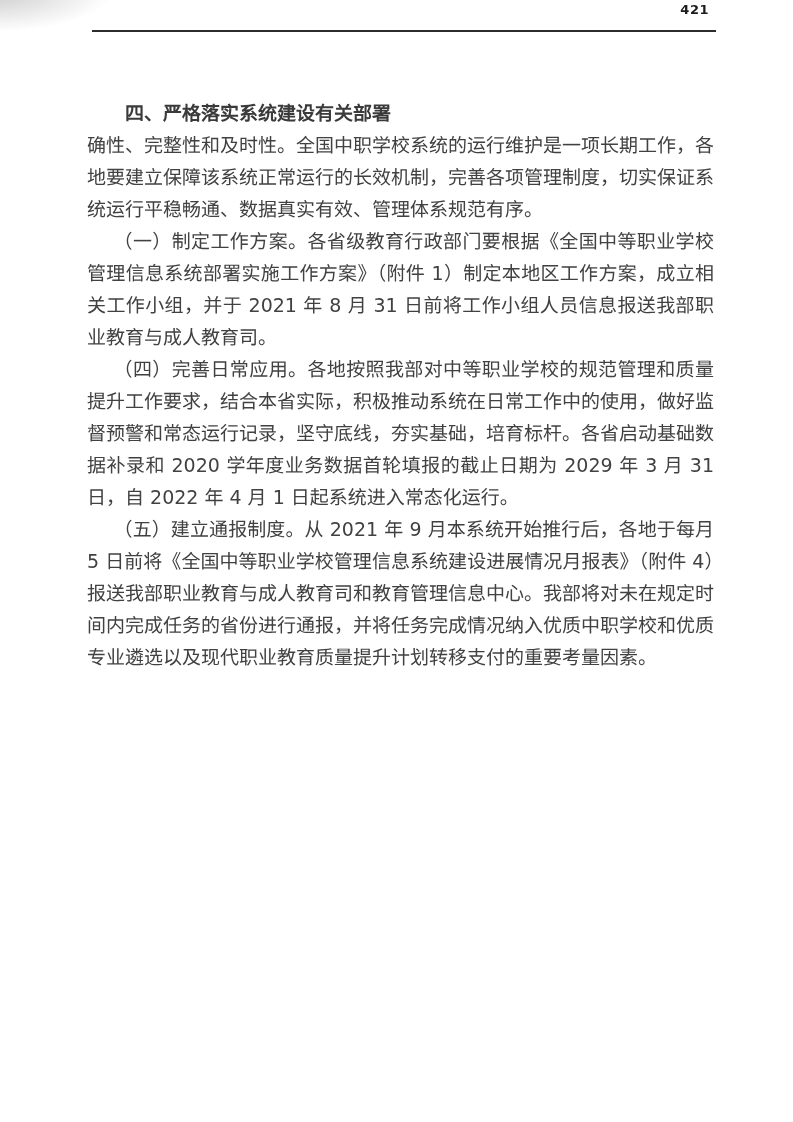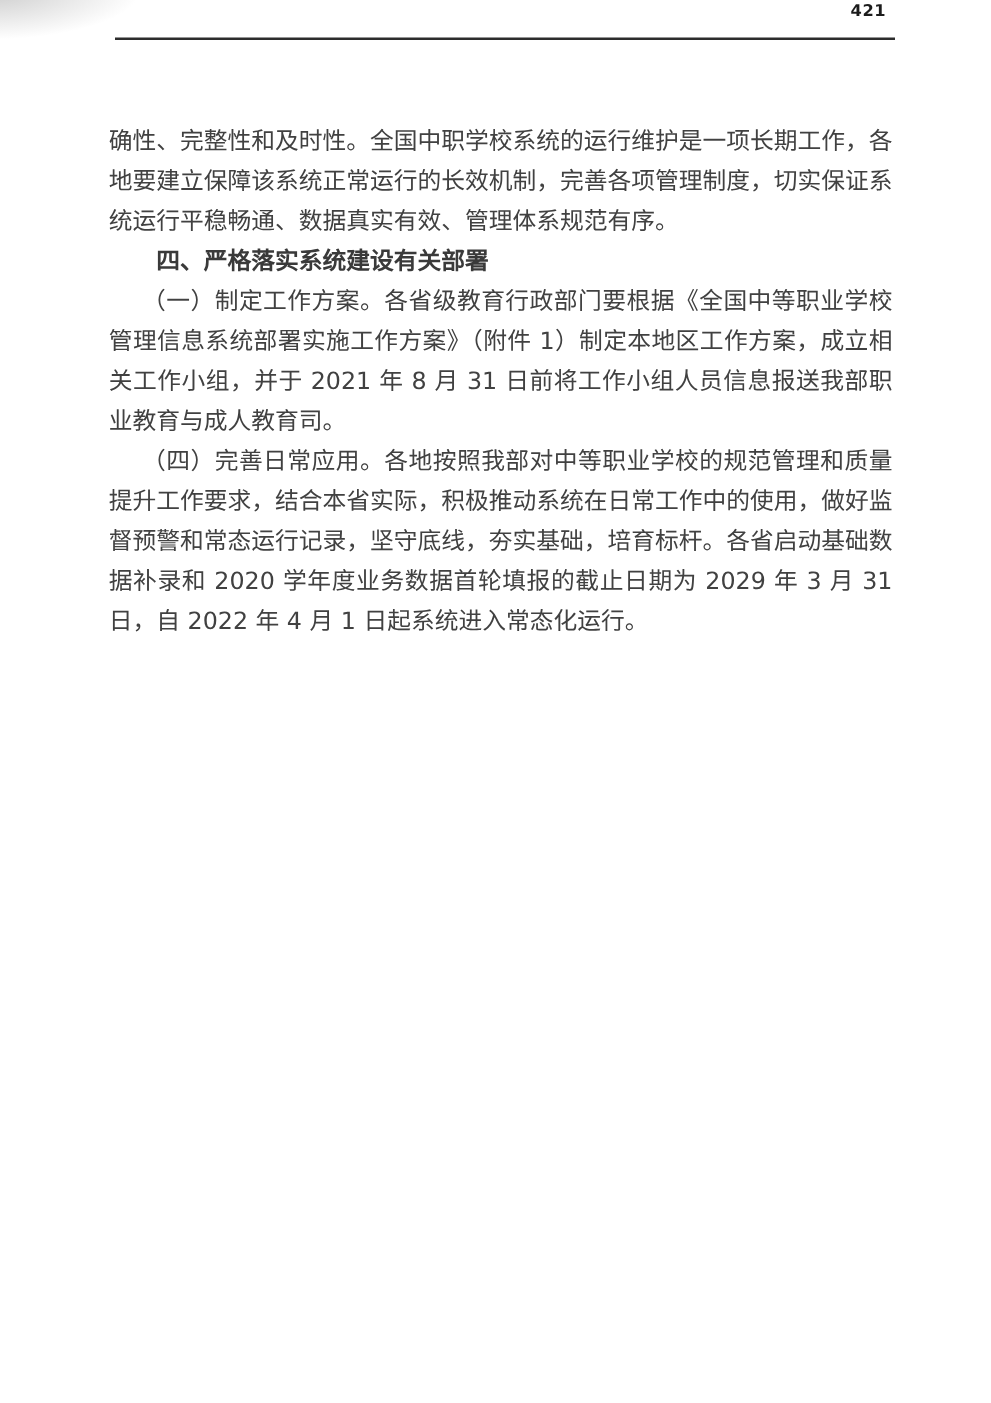--- a/index.html
+++ b/index.html
@@ -70,27 +70,28 @@
 <body>
 
 <div class="page">
 
   <div class="page-number">421</div>
 
   <div class="header-rule"></div>
 
   <div class="content">
 
+    <p class="para heading">四、严格落实系统建设有关部署</p>
+
     <p class="para continuation">确性、完整性和及时性。全国中职学校系统的运行维护是一项长期工作，各地要建立保障该系统正常运行的长效机制，完善各项管理制度，切实保证系统运行平稳畅通、数据真实有效、管理体系规范有序。</p>
-
-    <p class="para heading">四、严格落实系统建设有关部署</p>
 
     <p class="para item">（一）制定工作方案。各省级教育行政部门要根据《全国中等职业学校管理信息系统部署实施工作方案》（附件 1）制定本地区工作方案，成立相关工作小组，并于 2021 年 8 月 31 日前将工作小组人员信息报送我部职业教育与成人教育司。</p>
 
 
 
     <p class="para item">（四）完善日常应用。各地按照我部对中等职业学校的规范管理和质量提升工作要求，结合本省实际，积极推动系统在日常工作中的使用，做好监督预警和常态运行记录，坚守底线，夯实基础，培育标杆。各省启动基础数据补录和 2020 学年度业务数据首轮填报的截止日期为 2029 年 3 月 31 日，自 2022 年 4 月 1 日起系统进入常态化运行。</p>
 
+    <p class="para item">（五）建立通报制度。从 2021 年 9 月本系统开始推行后，各地于每月 5 日前将《全国中等职业学校管理信息系统建设进展情况月报表》（附件 4）报送我部职业教育与成人教育司和教育管理信息中心。我部将对未在规定时间内完成任务的省份进行通报，并将任务完成情况纳入优质中职学校和优质专业遴选以及现代职业教育质量提升计划转移支付的重要考量因素。</p>
 
 
   </div>
 
 </div>
 
 </body></html>

